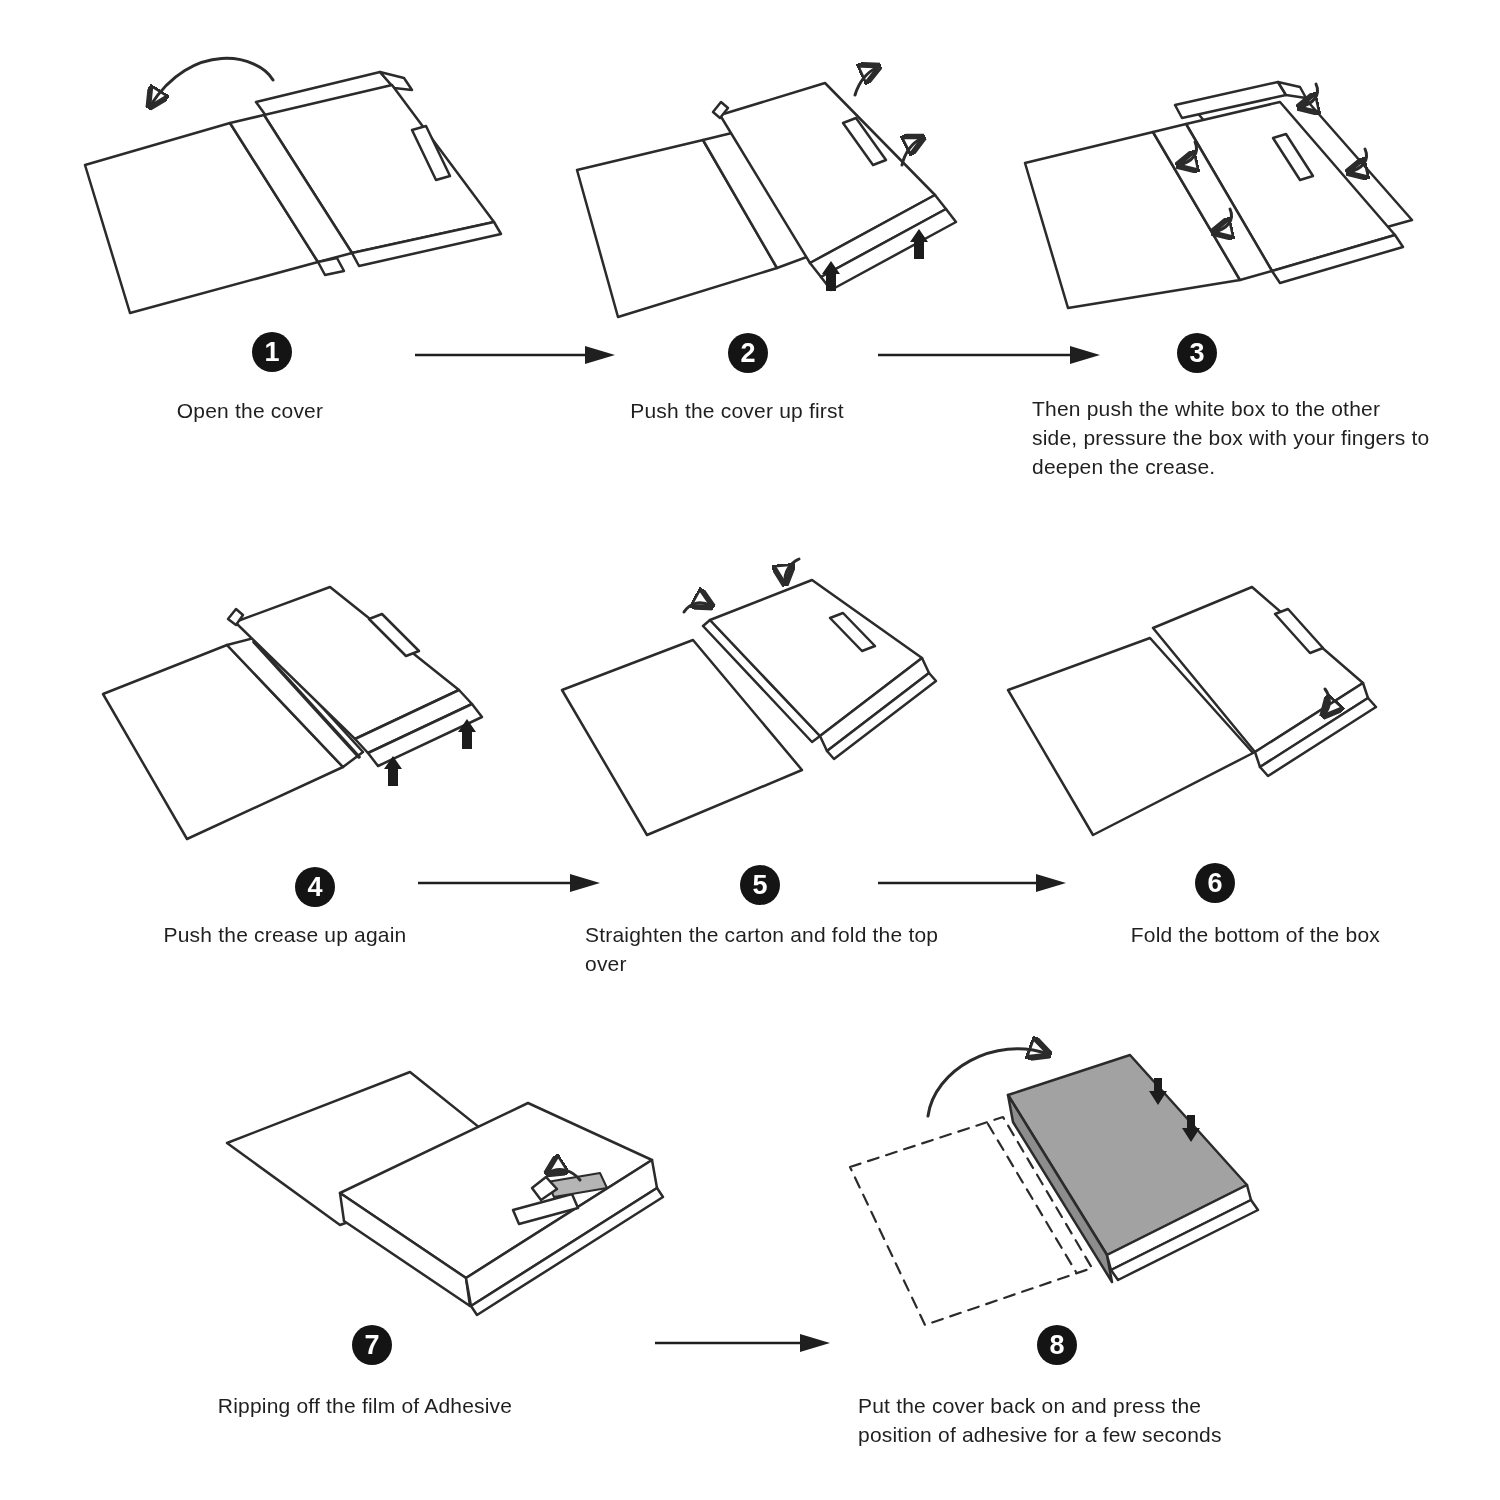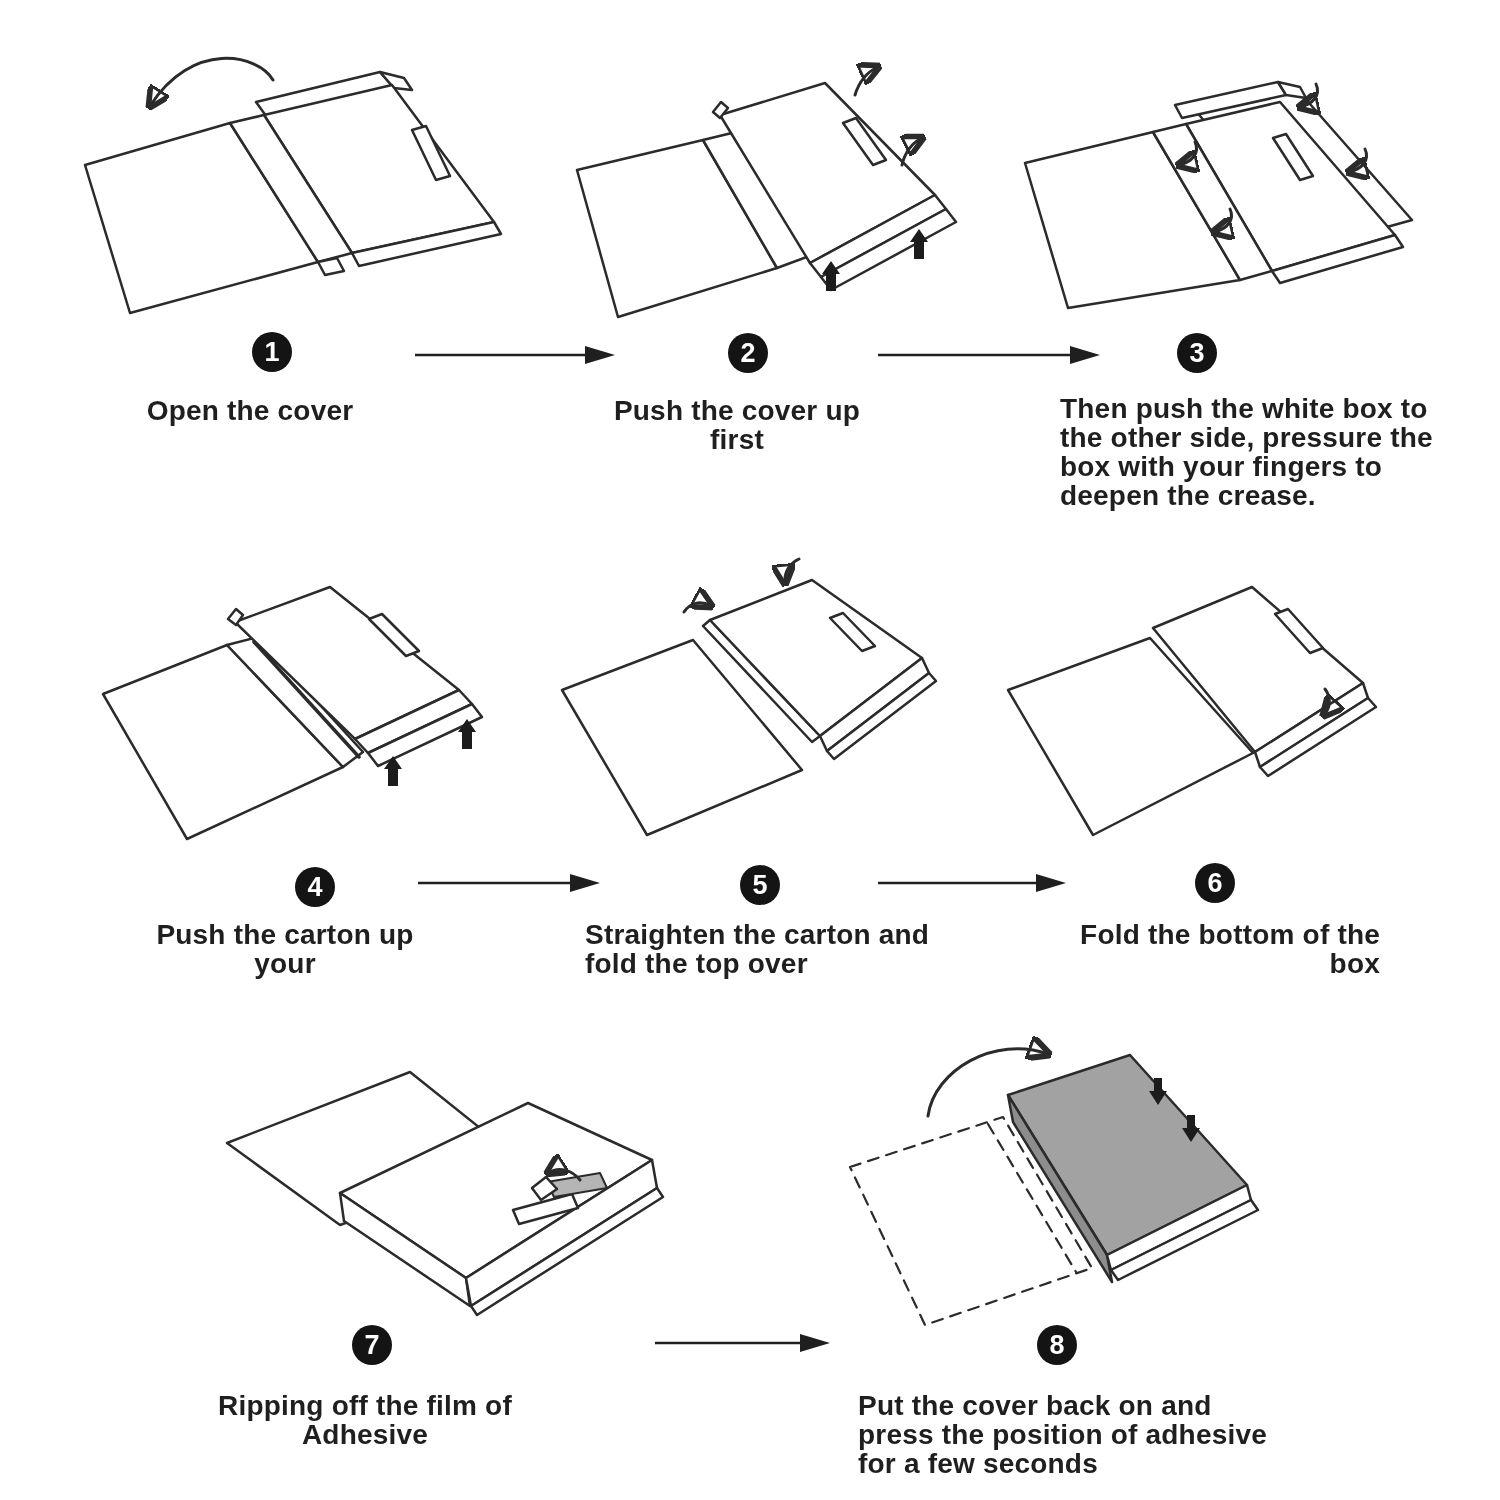--- a/index.html
+++ b/index.html
@@ -19,21 +19,21 @@
   .art .blk { fill:#1c1c1c; stroke:none; }
   .art .dash { stroke-dasharray:11 8; stroke-width:2.2; }
   .art .arrow3 { stroke-width:3; }
   .art .crease { stroke-width:3.5; }
   .badge {
     position:absolute; width:40px; height:40px; border-radius:50%;
     background:#141414; color:#ffffff; display:flex; align-items:center;
     justify-content:center; font-size:27px; font-weight:bold;
   }
   .caption {
-    position:absolute; color:#1f1f1f; font-size:28px; font-weight:bold;
+    position:absolute; color:#1f1f1f; font-size:21px; font-weight:normal;
     line-height:29px; letter-spacing:0.2px;
   }
   .caption.center { text-align:center; }
   .harrow { position:absolute; }
   .harrow line { stroke:#1f1f1f; stroke-width:2.5; }
   .harrow polygon { fill:#1f1f1f; stroke:none; }
 </style>
 </head>
 <body>
 
@@ -213,20 +213,20 @@
     <line x1="0" y1="12" x2="162" y2="12"></line>
       <polygon points="158,3 188,12 158,21"></polygon>
   </svg>
   <svg class="harrow" style="left:655px; top:1331px;" width="175" height="24">
     <line x1="0" y1="12" x2="149" y2="12"></line>
       <polygon points="145,3 175,12 145,21"></polygon>
   </svg>
 
   <div class="caption center" style="left:100px; top:396px; width:300px;">Open the cover</div>
   <div class="caption center" style="left:587px; top:396px; width:300px;">Push the cover up first</div>
-  <div class="caption" style="left:1060px; top:394px; width:398px;">Then push the white box to the other side, pressure the box with your fingers to deepen the crease.</div>
-  <div class="caption center" style="left:135px; top:920px; width:300px;">Push the carton up your</div>
+  <div class="caption" style="left:1032px; top:394px; width:398px;">Then push the white box to the other side, pressure the box with your fingers to deepen the crease.</div>
+  <div class="caption center" style="left:135px; top:920px; width:300px;">Push the crease up again</div>
   <div class="caption" style="left:585px; top:920px; width:360px;">Straighten the carton and fold the top over</div>
   <div class="caption center" style="left:1070px; top:920px; width:310px;text-align:right;">Fold the bottom of the box</div>
   <div class="caption center" style="left:190px; top:1391px; width:350px;">Ripping off the film of Adhesive</div>
   <div class="caption" style="left:858px; top:1391px; width:415px;">Put the cover back on and press the position of adhesive for a few seconds</div>
 
 </div>
 
 </body></html>

